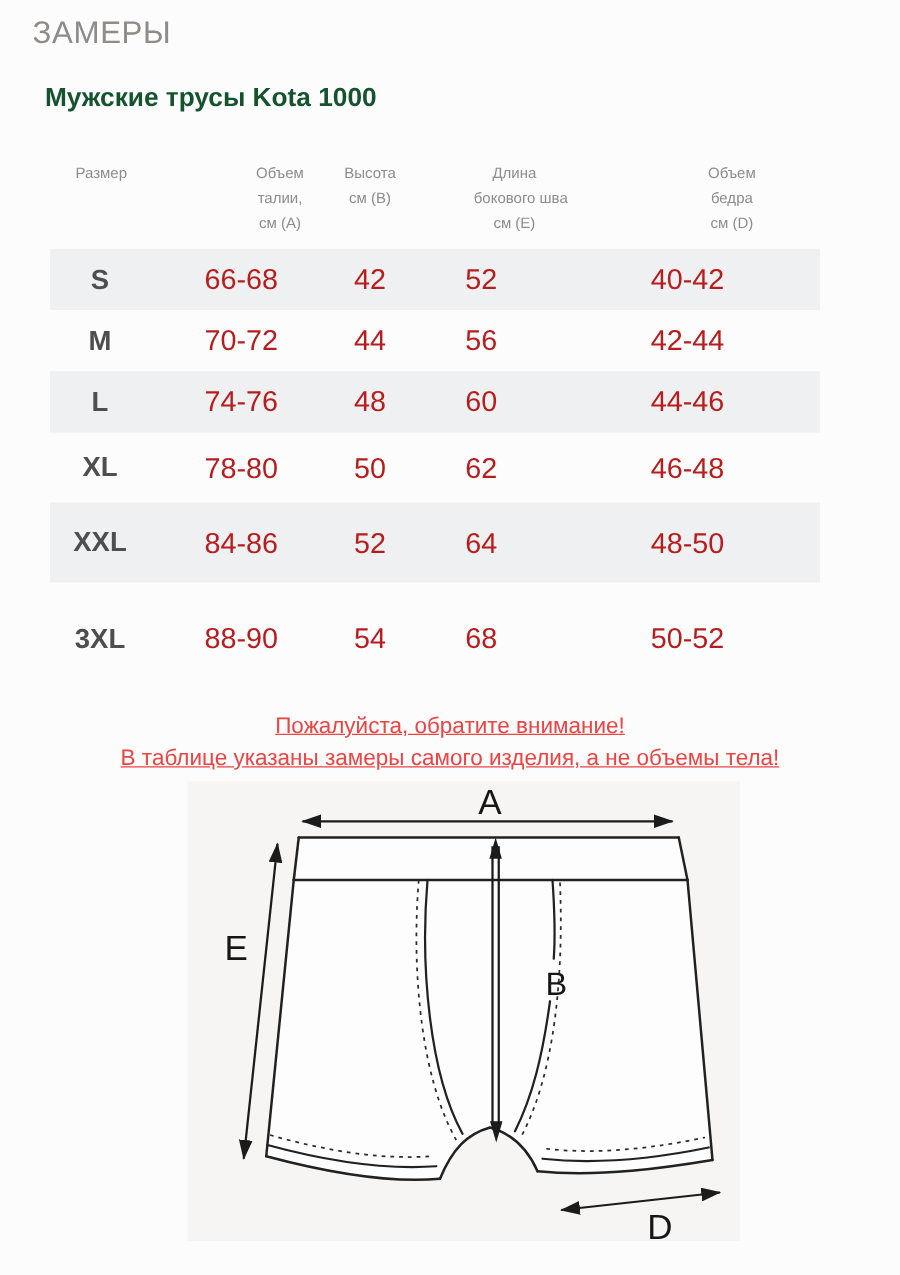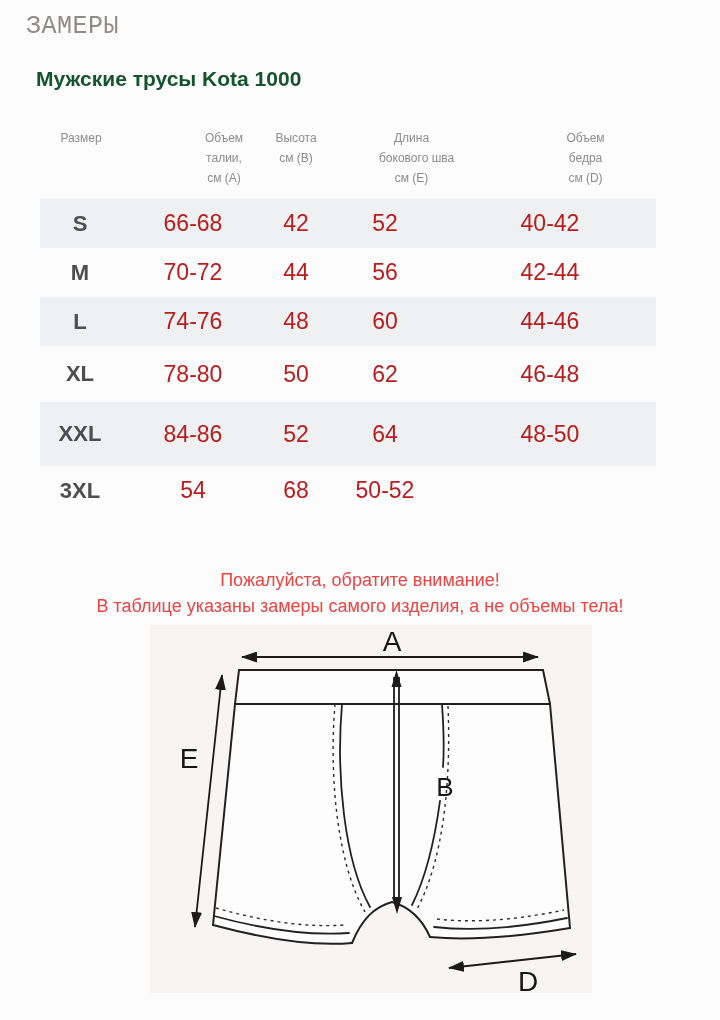--- a/index.html
+++ b/index.html
@@ -4,21 +4,21 @@
 <style>
   html,body{margin:0;padding:0;}
   body{
     width:720px;height:1020px;position:relative;overflow:hidden;
     background:#fcfcfc;
     font-family:"Liberation Sans", sans-serif;
     -webkit-font-smoothing:antialiased;
   }
   .section-label{
     position:absolute;left:26px;top:14px;
-    font-size:25px;line-height:1;color:#8f8b89;letter-spacing:.5px;font-family:Liberation Mono, monospace;
+    font-size:25px;line-height:1;color:#8f8b89;letter-spacing:.5px;
   }
   .product-title{
     position:absolute;left:36px;top:66px;
     font-size:21px;line-height:1.2;font-weight:bold;color:#14532d;
   }
   
   .size-table{position:absolute;left:40px;top:125px;width:616px;}
   .t-head{
     display:grid;grid-template-columns:80px 146px 60px 118px 212px;
     height:74px;box-sizing:border-box;padding-top:3px;
@@ -39,21 +39,21 @@
   .t-row.striped{background:#eef0f1;}
   .t-row .cell{
     text-align:center;font-size:23px;color:#b91c1c;white-space:nowrap;
   }
   .t-row .cell.size{
     font-weight:bold;font-size:22px;color:#4e4e4e;
   }
   
   .notice{
     position:absolute;left:0;top:567px;width:720px;
-    text-align:center;font-size:18px;line-height:26px;color:#ec4343;
+    text-align:center;font-size:18px;line-height:26px;color:#ec4343;text-decoration:underline;
   }
   
   .diagram{
     position:absolute;left:150px;top:625px;width:442px;height:368px;
     background:#f6f5f3;
   }
   .diagram svg{display:block;}
 </style>
 </head>
 <body>
@@ -105,22 +105,23 @@
         <div class="cell">62</div>
         <div class="cell">46-48</div>
       </div>
       <div class="t-row striped" style="height: 64px;">
         <div class="cell size">XXL</div>
         <div class="cell">84-86</div>
         <div class="cell">52</div>
         <div class="cell">64</div>
         <div class="cell">48-50</div>
       </div>
-      <div class="t-row" style="height: 49px;">
+      <div class="t-row" style="height: 49px; margin-top: 20px;">
         <div class="cell size">3XL</div>
+        <div class="cell">88-90</div>
         <div class="cell">54</div>
         <div class="cell">68</div>
         <div class="cell">50-52</div>
       </div>
     </div>
 </div>
 
 <div class="notice">
   <div>Пожалуйста, обратите внимание!</div>
   <div>В таблице указаны замеры самого изделия, а не объемы тела!</div>

